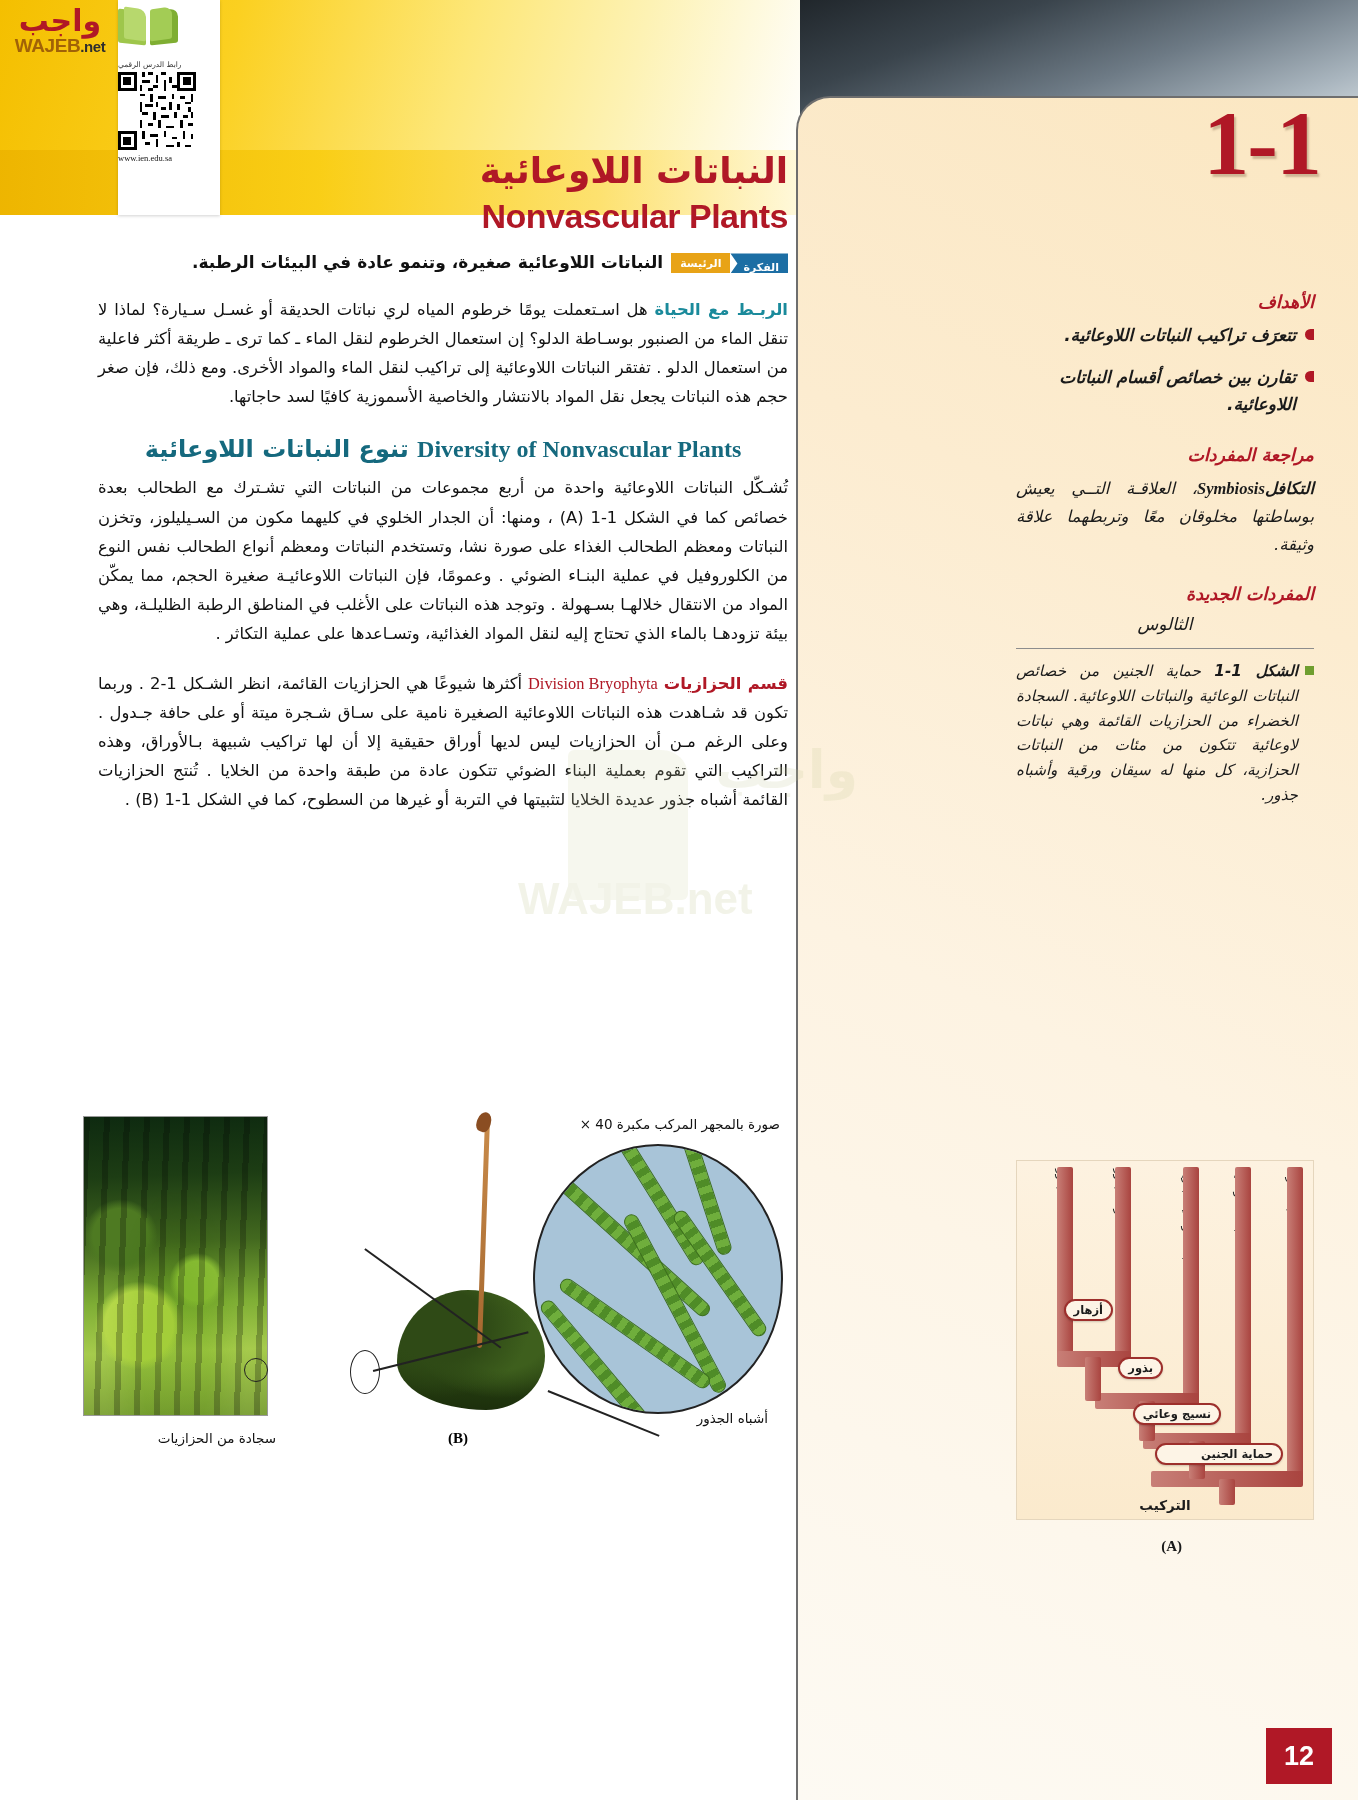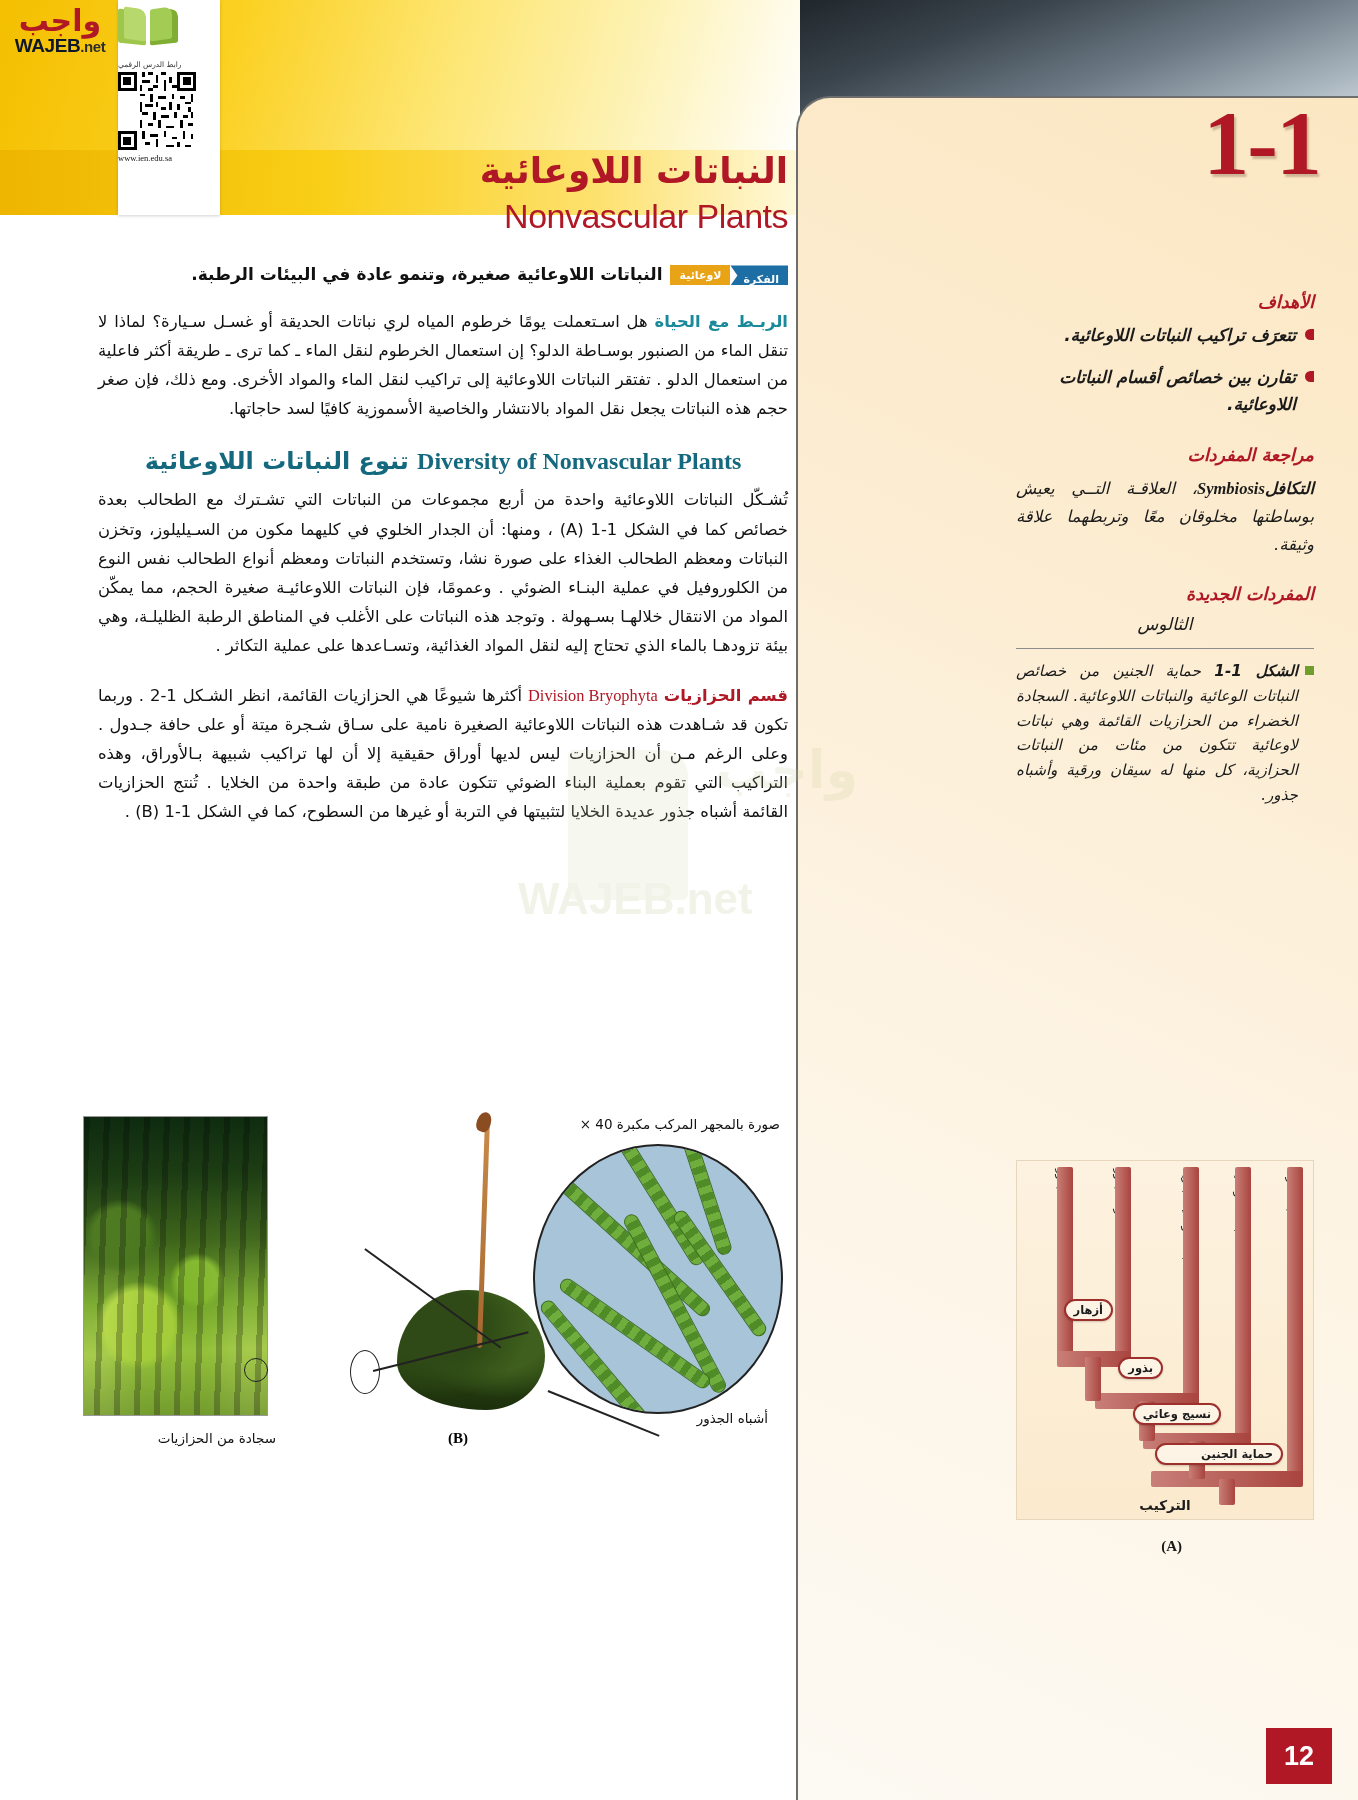--- a/index.html
+++ b/index.html
@@ -36,21 +36,21 @@
   }
 
   
   .logo-box {
     position:absolute; left:0; top:0; width:120px; height:62px;
     display:flex; flex-direction:column; align-items:center; justify-content:center;
     direction:ltr;
   }
   .logo-ar { font-size:30px; font-weight:700; color:#b01826; font-family:"DejaVu Sans",sans-serif; line-height:1; }
   .logo-en { font-size:19px; font-weight:800; letter-spacing:-.4px; font-family:"Liberation Sans",sans-serif; line-height:1.1; }
-  .logo-en .w { color:#0f172a; } .logo-en .n { color:#2e2e2e; font-size:15px; }
+  .logo-en .w { color:#a16207; } .logo-en .n { color:#2e2e2e; font-size:15px; }
 
   
   .qr-card {
     position:absolute; left:118px; top:0; width:102px; height:215px;
     background:#ffffff; box-shadow:0 1px 3px rgba(0,0,0,.18);
     display:flex; flex-direction:column; align-items:flex-end;
   }
   .book-icon { margin-top:6px; width:60px; height:40px; position:relative; }
   .book-icon i { position:absolute; display:block; border-radius:2px 8px 2px 2px; }
   .bk1 { left:0;  top:4px;  width:28px; height:34px; background:#9ec64b; transform:skewY(6deg); }
@@ -149,23 +149,23 @@
   
   .main {
     position:absolute; right:570px; top:150px; width:690px;
   }
   .title-ar {
     text-align:right; font-size:36px; font-weight:700; color:#b01826;
     font-family:"DejaVu Sans",sans-serif; line-height:1.15; margin-bottom:4px;
     padding-left:10px;
   }
   .title-en {
-    text-align:right; font-size:34px; font-weight:400; color:#b01826;
+    text-align:right; font-size:34px; font-weight:700; color:#b01826;
     font-family:"Liberation Sans",sans-serif; direction:ltr; letter-spacing:-.5px;
-    margin-bottom:25px; margin-top:6px;
+    margin-bottom:13px; margin-top:6px;
   }
 
   
   .mainidea-row { display:flex; align-items:flex-start; gap:8px; margin-bottom:18px; }
   .ribbon { position:relative; flex:0 0 auto; height:20px; display:flex; align-items:stretch; margin-top:4px; }
   .ribbon .r-blue {
     background:#1c6ea4; color:#fff; font-size:11px; font-weight:700;
     padding:10px 9px 2px 13px; display:flex; align-items:center;
     font-family:"DejaVu Sans",sans-serif; clip-path:polygon(0 0,100% 0,100% 100%,0 100%,7px 50%);
   }
@@ -429,21 +429,21 @@
 </div>
 
 <div class="main">
 
   <h1 class="title-ar">النباتات اللاوعائية</h1>
   <h2 class="title-en">Nonvascular Plants</h2>
 
   <div class="mainidea-row">
     <div class="ribbon">
       <span class="r-blue">الفكرة</span>
-      <span class="r-gold">لاوعائية</span>
+      <span class="r-gold">الرئيسة</span>
     </div>
     <div class="mainidea-text">النباتات اللاوعائية صغيرة، وتنمو عادة في البيئات الرطبة.</div>
   </div>
 
   <p class="body">
     <span class="lbl-life">الربـط مع الحياة</span>
     <span>هل اسـتعملت يومًا خرطوم المياه لري نباتات الحديقة أو غسـل سـيارة؟ لماذا لا تنقل الماء من الصنبور بوسـاطة الدلو؟ إن استعمال الخرطوم لنقل الماء ـ كما ترى ـ طريقة أكثر فاعلية من استعمال الدلو . تفتقر النباتات اللاوعائية إلى تراكيب لنقل الماء والمواد الأخرى. ومع ذلك، فإن صغر حجم هذه النباتات يجعل نقل المواد بالانتشار والخاصية الأسموزية كافيًا لسد حاجاتها.</span>
   </p>
 
   <h3 class="sec-head">

